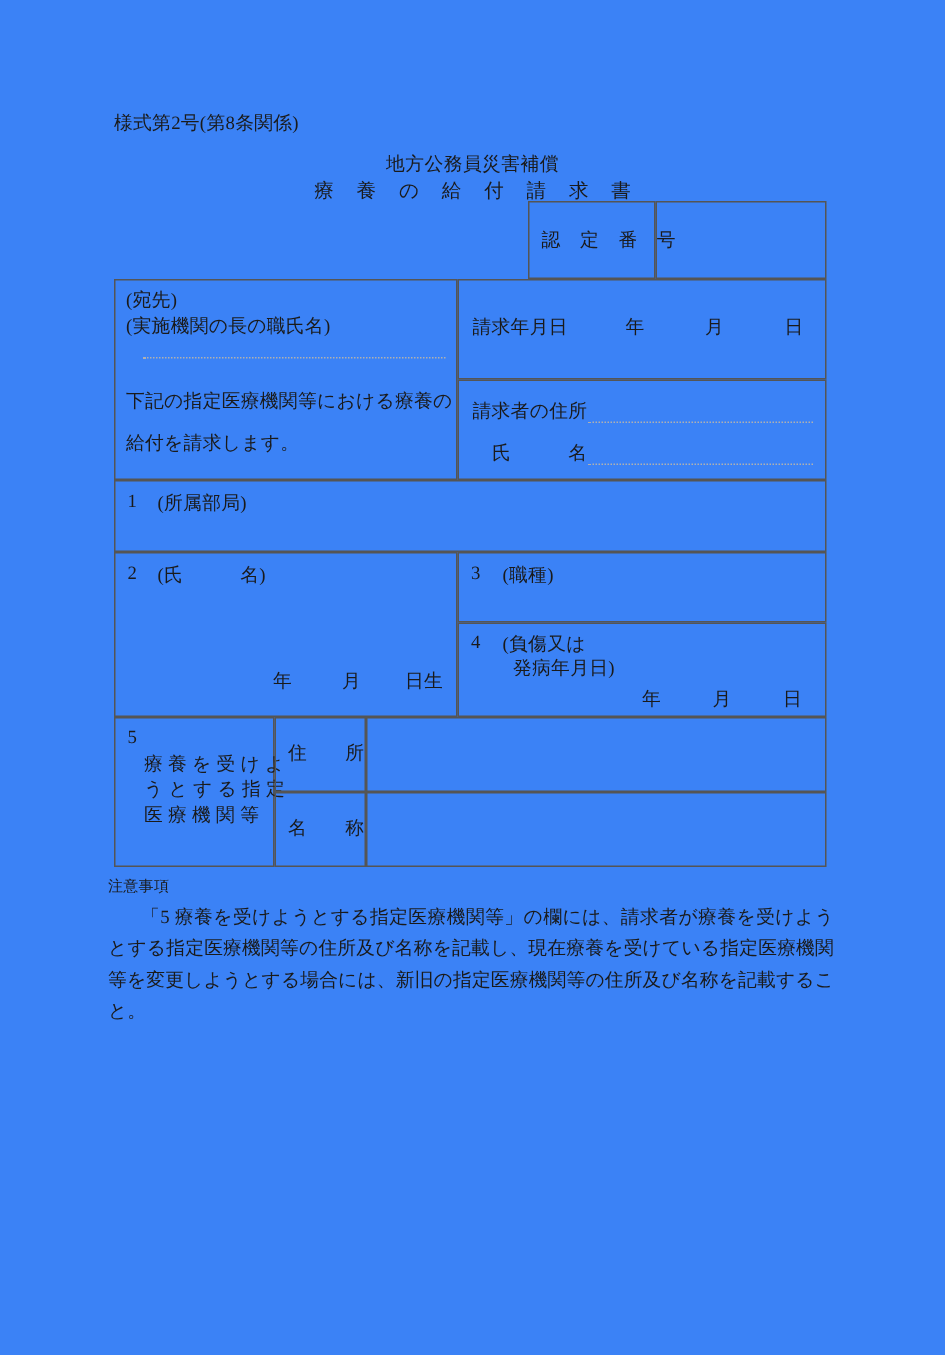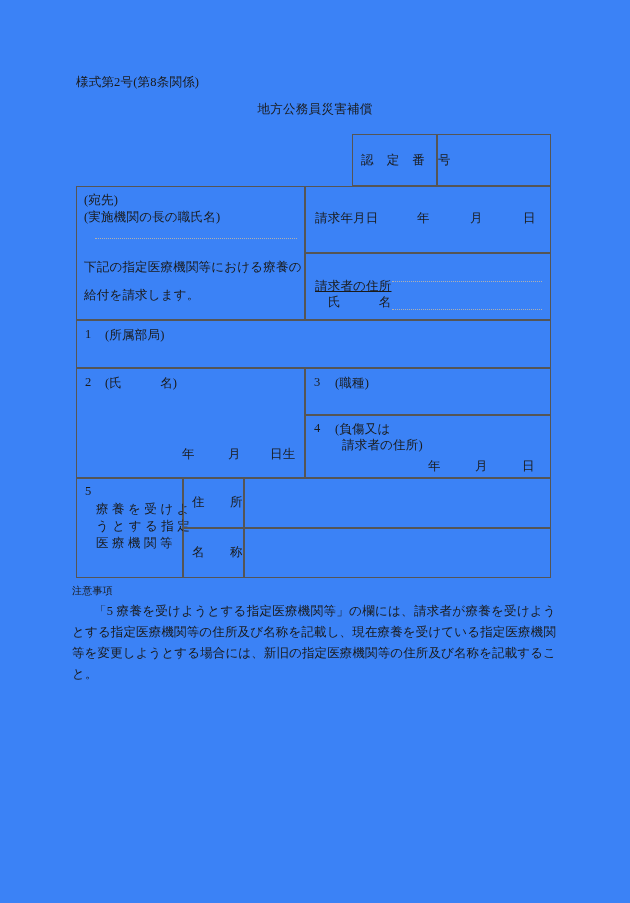--- a/index.html
+++ b/index.html
@@ -94,20 +94,21 @@
     letter-spacing: 0.1px;
   }
 </style>
 </head>
 <body>
 
 <div class="page">
 
   <div class="form-no">様式第2号(第8条関係)</div>
   <div class="title-sub">地方公務員災害補償</div>
+  <div class="title-main">療 養 の 給 付 請 求 書</div>
 
   <div class="tbl">
 
     <div class="cellbox" style="left:276px; top:0px; width:85px; height:52px;"></div>
     <div class="lbl sp2" style="left:285px; top:18px;">認 定 番 号</div>
 
     <div class="cellbox" style="left:361px; top:0px; width:114px; height:52px;"></div>
     <div class="lbl" style="left:370px; top:18px;"></div>
 
     <div class="cellbox" style="left:0px; top:52px; width:229px; height:134px;"></div>
@@ -117,21 +118,21 @@
     <div class="lbl" style="left:8px; top:125px;">下記の指定医療機関等における療養の</div>
     <div class="lbl" style="left:8px; top:153px;">給付を請求します。</div>
 
     <div class="cellbox" style="left:229px; top:52px; width:246px; height:67px;"></div>
     <div class="lbl" style="left:239px; top:76px;">請求年月日</div>
     <div class="lbl" style="left:341px; top:76px;">年</div>
     <div class="lbl" style="left:394px; top:76px;">月</div>
     <div class="lbl" style="left:447px; top:76px;">日</div>
 
     <div class="cellbox" style="left:229px; top:119px; width:246px; height:67px;"></div>
-    <div class="lbl" style="left:239px; top:144px;text-decoration:underline;">請求者の住所</div>
+    <div class="lbl" style="left:239px; top:132px;">請求者の住所</div>
     <div class="dots-fine" style="left:316px; top:147px; width:150px;"></div>
     <div class="lbl" style="left:318px; top:132px;"></div>
 
     <div class="lbl" style="left:252px; top:160px;">氏　　　名</div>
     <div class="dots-fine" style="left:316px; top:175px; width:150px;"></div>
     <div class="lbl" style="left:318px; top:160px;"></div>
 
     <div class="cellbox" style="left:0px; top:186px; width:475px; height:48px;"></div>
     <div class="lbl" style="left:9px; top:193px;">1</div>
     <div class="lbl" style="left:29px; top:193px;">(所属部局)</div>
@@ -146,21 +147,21 @@
     <div class="lbl" style="left:194px; top:312px;">日生</div>
 
     <div class="cellbox" style="left:229px; top:234px; width:246px; height:47px;"></div>
     <div class="lbl" style="left:238px; top:241px;">3</div>
     <div class="lbl" style="left:259px; top:241px;">(職種)</div>
     <div class="lbl" style="left:340px; top:241px;"></div>
 
     <div class="cellbox" style="left:229px; top:281px; width:246px; height:63px;"></div>
     <div class="lbl" style="left:238px; top:287px;">4</div>
     <div class="lbl" style="left:259px; top:287px;">(負傷又は</div>
-    <div class="lbl" style="left:266px; top:303px;">請求者の住所)</div>
+    <div class="lbl" style="left:266px; top:303px;">発病年月日)</div>
     <div class="lbl" style="left:352px; top:324px;">年</div>
     <div class="lbl" style="left:399px; top:324px;">月</div>
     <div class="lbl" style="left:446px; top:324px;">日</div>
 
     <div class="cellbox" style="left:0px; top:344px; width:107px; height:100px;"></div>
     <div class="lbl" style="left:9px; top:350px;">5</div>
     <div class="lbl" style="left:20px; top:367px;">療 養 を 受 け よ</div>
     <div class="lbl" style="left:20px; top:384px;">う と す る 指 定</div>
     <div class="lbl" style="left:20px; top:401px;">医 療 機 関 等</div>
 

